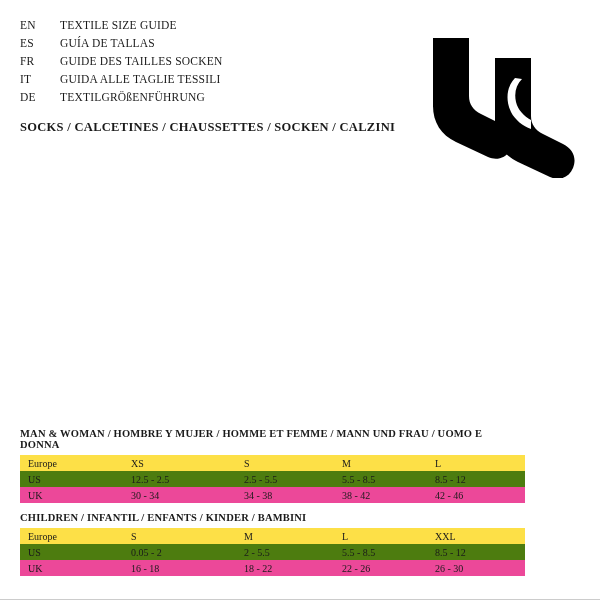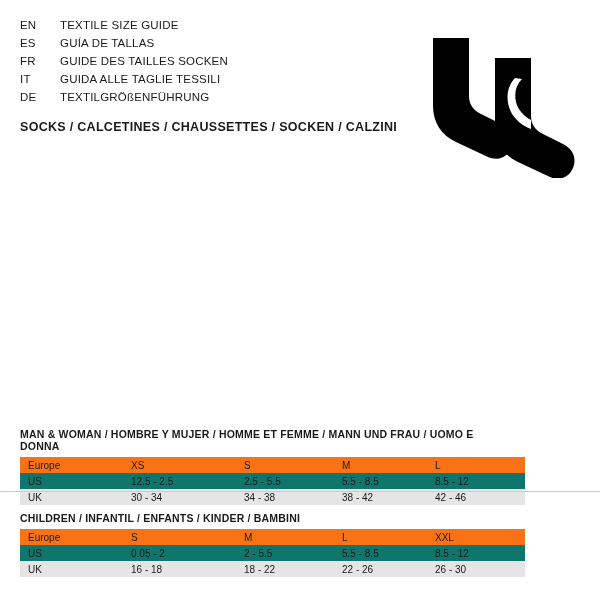--- a/index.html
+++ b/index.html
@@ -11,22 +11,23 @@
     height: 600px;
     background: #ffffff;
     font-family: "Liberation Sans", sans-serif;
     color: #1a1a1a;
     position: relative;
     overflow: hidden;
   }
   .page {
     position: relative;
     width: 600px;
-    height: 492px;
+    height: 600px;
     box-sizing: border-box;
+    font-family: Liberation Serif, serif;
   }
 
   
   .lang-block {
     position: absolute;
     left: 20px;
     top: 16px;
     width: 360px;
   }
   .lang-row {
@@ -88,28 +89,28 @@
   }
   table.size-table td {
     font-size: 10px;
     height: 16px;
     padding: 0 0 0 8px;
     border: none;
     vertical-align: middle;
     white-space: nowrap;
   }
   table.size-table tr.head-row td {
-    background: #f97316;
+    background: #fde047;
   }
   table.size-table tr.alt td {
-    background: #e5e5e5;
+    background: #ec4899;
     margin-top: 44px;
   }
   table.size-table tr.plain td {
-    background: #0f766e;
+    background: #4d7c0f;
   }
   .col-0 { width: 95px; }
   .col-1 { width: 105px; }
   .col-2 { width: 90px; }
   .col-3 { width: 85px; }
   .col-4 { width: 90px; }
 
   
   .page-border {
     position: absolute;

